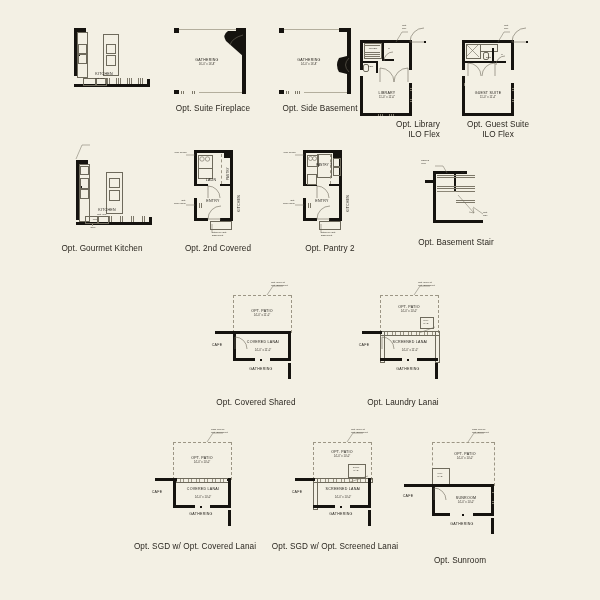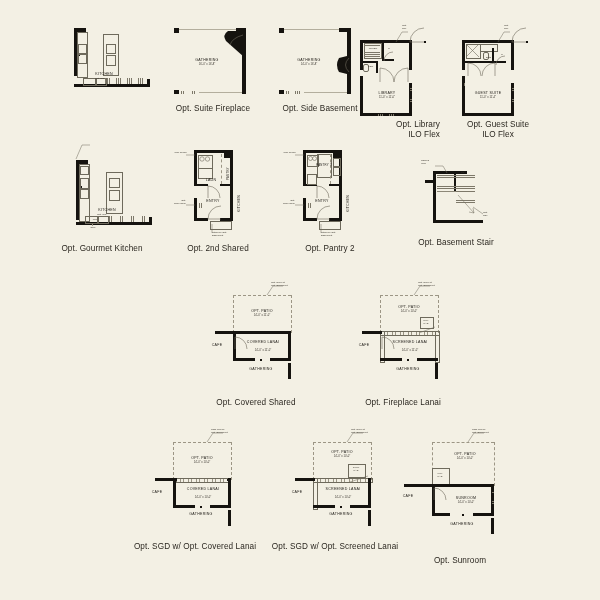--- a/index.html
+++ b/index.html
@@ -266,21 +266,21 @@
       </svg>
     <div class="tiny" style="left:-28px;top:49px;width:26px;text-align:right;">Opt.
 Drop Zone</div>
     <div class="box" style="left:22px;top:71px;width:20px;height:7px;"></div>
     <svg style="left:24px;top:74px;width:12px;height:10px;">
         <path d="M0,0 L0,9" class="leader"></path>
       </svg>
     <div class="tiny" style="left:24px;top:81px;width:36px;">Stairs w/ Opt.
 Basement</div>
   </div>
-  <div class="caption" style="left:160px;top:244px;width:116px;">Opt. 2nd Shared</div>
+  <div class="caption" style="left:160px;top:244px;width:116px;">Opt. 2nd Covered</div>
 
   <div class="opt" style="left:297px;top:150px;width:64px;height:88px;">
     <div class="wall" style="left:6px;top:0;width:30px;height:3px;"></div>
     <div class="wall" style="left:36px;top:0;width:9px;height:8px;"></div>
     <div class="wall" style="left:6px;top:0;width:3px;height:34px;"></div>
     <div class="wall" style="left:42px;top:0;width:3px;height:36px;"></div>
     <div class="wall" style="left:6px;top:34px;width:14px;height:2px;"></div>
     <div class="wall" style="left:32px;top:34px;width:13px;height:2px;"></div>
     <div class="box" style="left:10px;top:5px;width:10px;height:10px;"></div>
     <svg style="left:10px;top:5px;width:10px;height:10px;">
@@ -415,21 +415,21 @@
         <path d="M0,0 A12,12 0 0,1 12,12" class="swing"></path>
         <line x1="0" y1="0" x2="0" y2="12" class="swing"></line>
       </svg>
     <div class="rmlabel" style="left:24px;top:45px;width:48px;line-height:4.2px;">SCREENED
 LANAI</div>
     <div class="rmdim" style="left:24px;top:54px;width:48px;">14'-0" x 11'-0"</div>
     <div class="rmlabel" style="left:-8px;top:48px;width:20px;">CAFE</div>
     <div class="rmlabel" style="left:20px;top:72px;width:52px;">GATHERING</div>
     <div class="wall" style="left:73px;top:68px;width:3px;height:16px;"></div>
   </div>
-  <div class="caption" style="left:345px;top:398px;width:116px;">Opt. Fireplace Lanai</div>
+  <div class="caption" style="left:345px;top:398px;width:116px;">Opt. Laundry Lanai</div>
 
   <div class="opt" style="left:155px;top:442px;width:80px;height:92px;">
     <div class="dash-h" style="left:18px;top:0;width:58px;"></div>
     <div class="dash-v" style="left:18px;top:0;height:38px;"></div>
     <div class="dash-v" style="left:76px;top:0;height:38px;"></div>
     <div class="rmlabel" style="left:22px;top:14px;width:50px;">OPT. PATIO</div>
     <div class="rmdim" style="left:22px;top:19px;width:50px;">14'-0" x 10'-0"</div>
     <svg style="left:50px;top:-12px;width:20px;height:14px;">
         <path d="M2,12 L8,3 L18,3" class="leader"></path>
       </svg>

